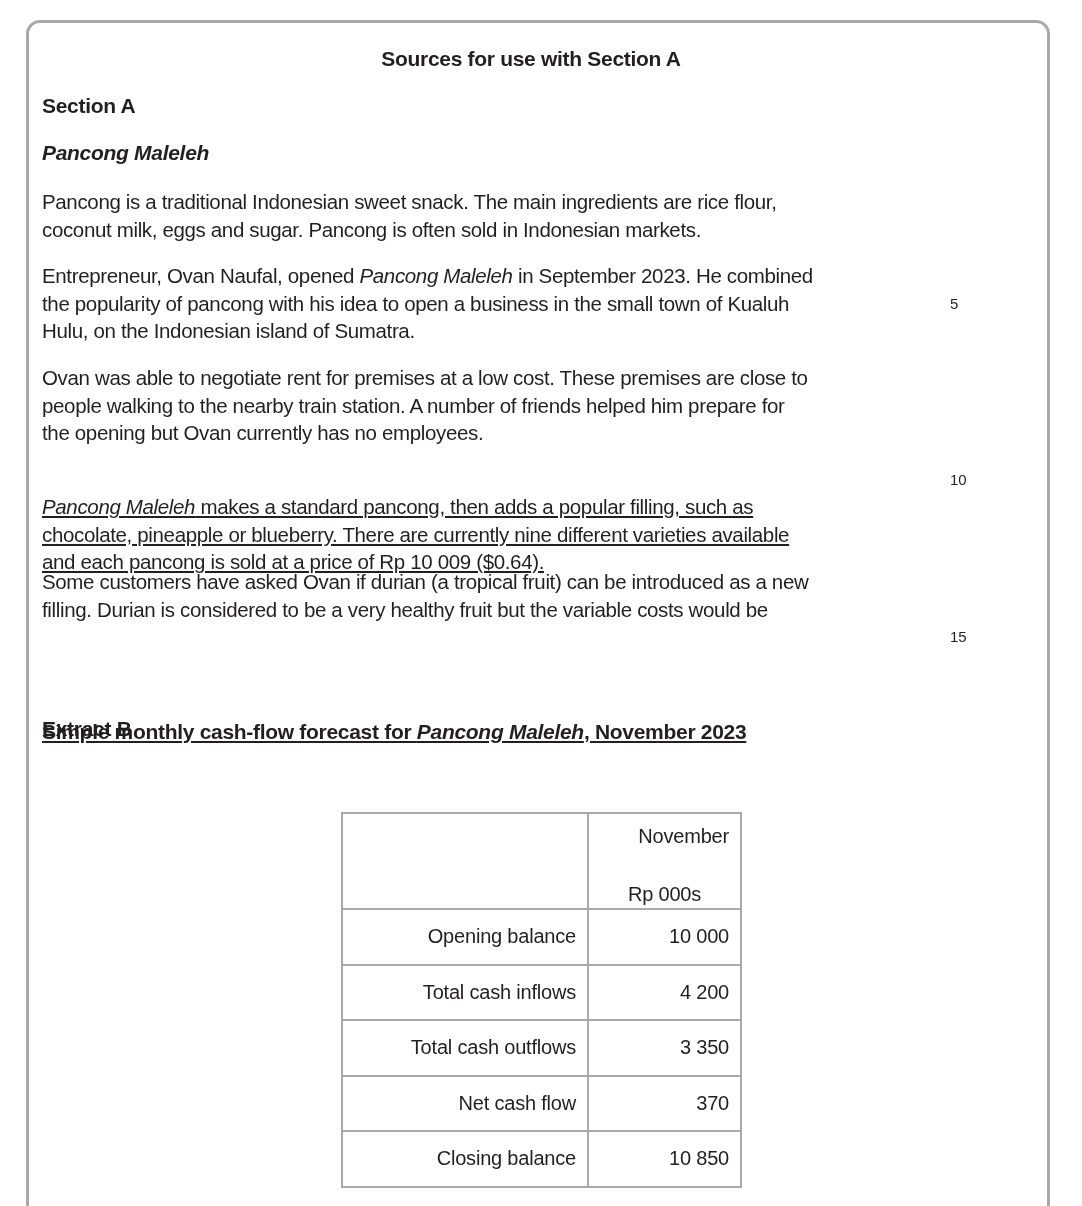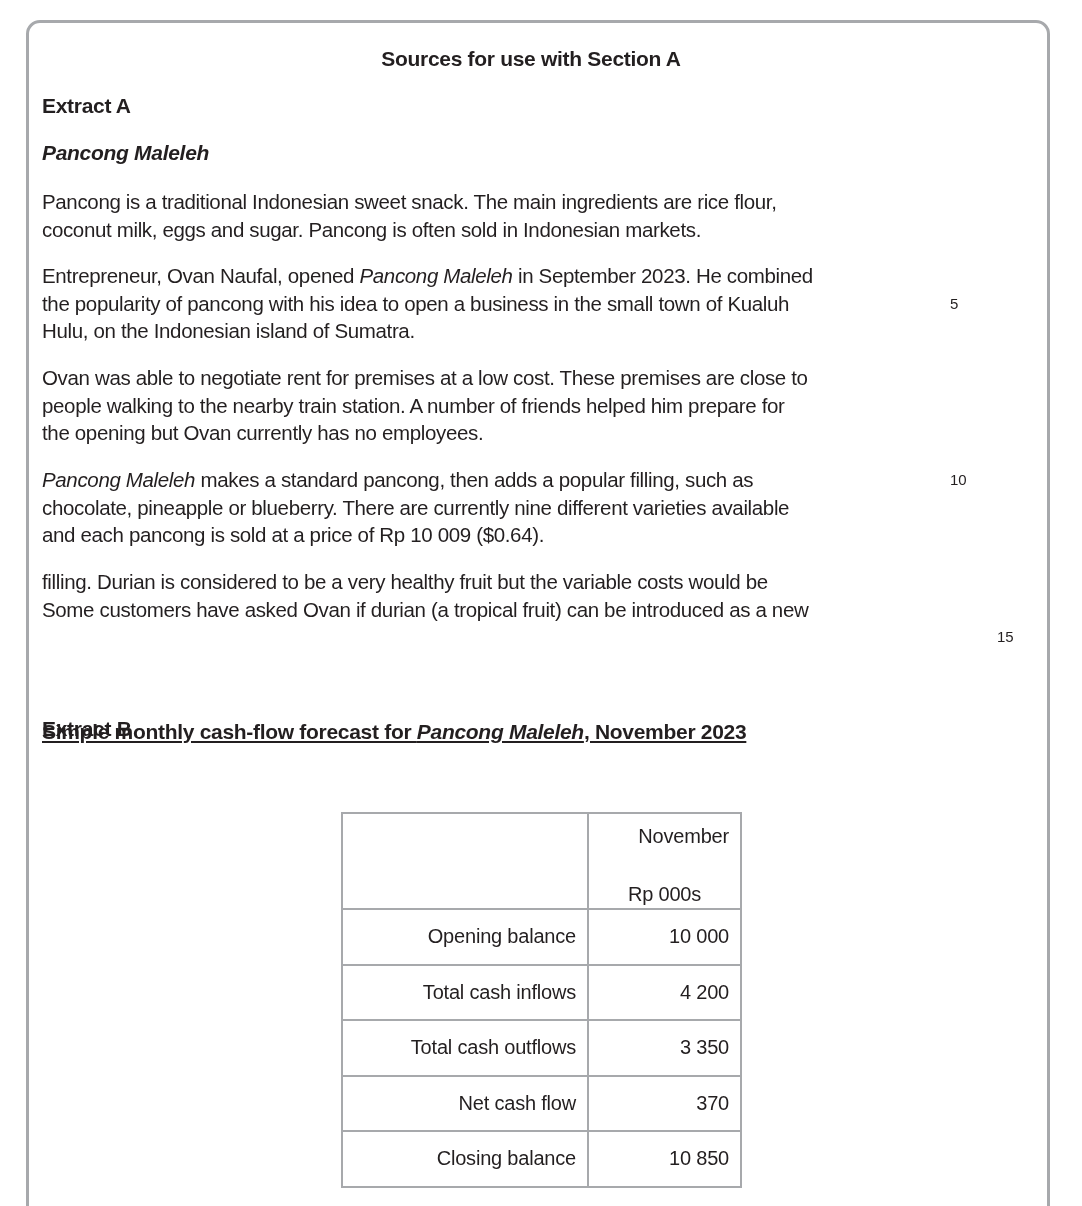--- a/index.html
+++ b/index.html
@@ -95,54 +95,54 @@
     table.cf th.blank { width: 246px; }
     table.cf th.month { width: 153px; }
   </style>
 </head>
 <body>
 
 <div class="frame"></div>
 
 <h1 class="abs section-title">Sources for use with Section A</h1>
 
-<h2 class="abs heading" style="top:94px;">Extract A</h2>
+<h2 class="abs heading" style="top:94px;">Section A</h2>
 <h3 class="abs subheading" style="top:141px;">Pancong Maleleh</h3>
 
 <div class="abs para" style="top:188px;">
   <span class="line">Pancong is a traditional Indonesian sweet snack. The main ingredients are rice flour,</span>
   <span class="line">coconut milk, eggs and sugar. Pancong is often sold in Indonesian markets.</span>
 </div>
 
 <div class="abs para" style="top:262px;">
   <span class="line"><span>Entrepreneur, Ovan Naufal, opened </span><i>Pancong Maleleh</i><span> in September 2023. He combined</span></span>
   <span class="line">the popularity of pancong with his idea to open a business in the small town of Kualuh</span>
   <span class="line">Hulu, on the Indonesian island of Sumatra.</span>
 </div>
 
 <div class="abs para" style="top:364px;">
   <span class="line">Ovan was able to negotiate rent for premises at a low cost. These premises are close to</span>
   <span class="line">people walking to the nearby train station. A number of friends helped him prepare for</span>
   <span class="line">the opening but Ovan currently has no employees.</span>
 </div>
 
-<div class="abs para" style="top:466px;">
+<div class="abs para" style="top:493px;text-decoration:underline;">
   <span class="line"><span></span><i>Pancong Maleleh</i><span> makes a standard pancong, then adds a popular filling, such as</span></span>
   <span class="line">chocolate, pineapple or blueberry. There are currently nine different varieties available</span>
   <span class="line">and each pancong is sold at a price of Rp 10 009 ($0.64).</span>
 </div>
 
 <div class="abs para" style="top:568px;">
+  <span class="line">Some customers have asked Ovan if durian (a tropical fruit) can be introduced as a new</span>
   <span class="line">filling. Durian is considered to be a very healthy fruit but the variable costs would be</span>
-  <span class="line">Some customers have asked Ovan if durian (a tropical fruit) can be introduced as a new</span>
 </div>
 
 <div class="abs line-num" style="top:295px;">5</div>
 <div class="abs line-num" style="top:471px;">10</div>
-<div class="abs line-num" style="top:628px;margin-left:47px;">15</div>
+<div class="abs line-num" style="top:628px;">15</div>
 
 <h2 class="abs heading" style="top:717px;">Extract B</h2>
 <div class="abs table-title" style="top:720px;text-decoration:underline;"><span>Simple monthly cash-flow forecast for </span><i>Pancong Maleleh</i><span>, November 2023</span></div>
 
 <table class="cf">
   <thead>
     <tr>
       <th class="blank"></th>
       <th class="month">
         <span>November</span>

